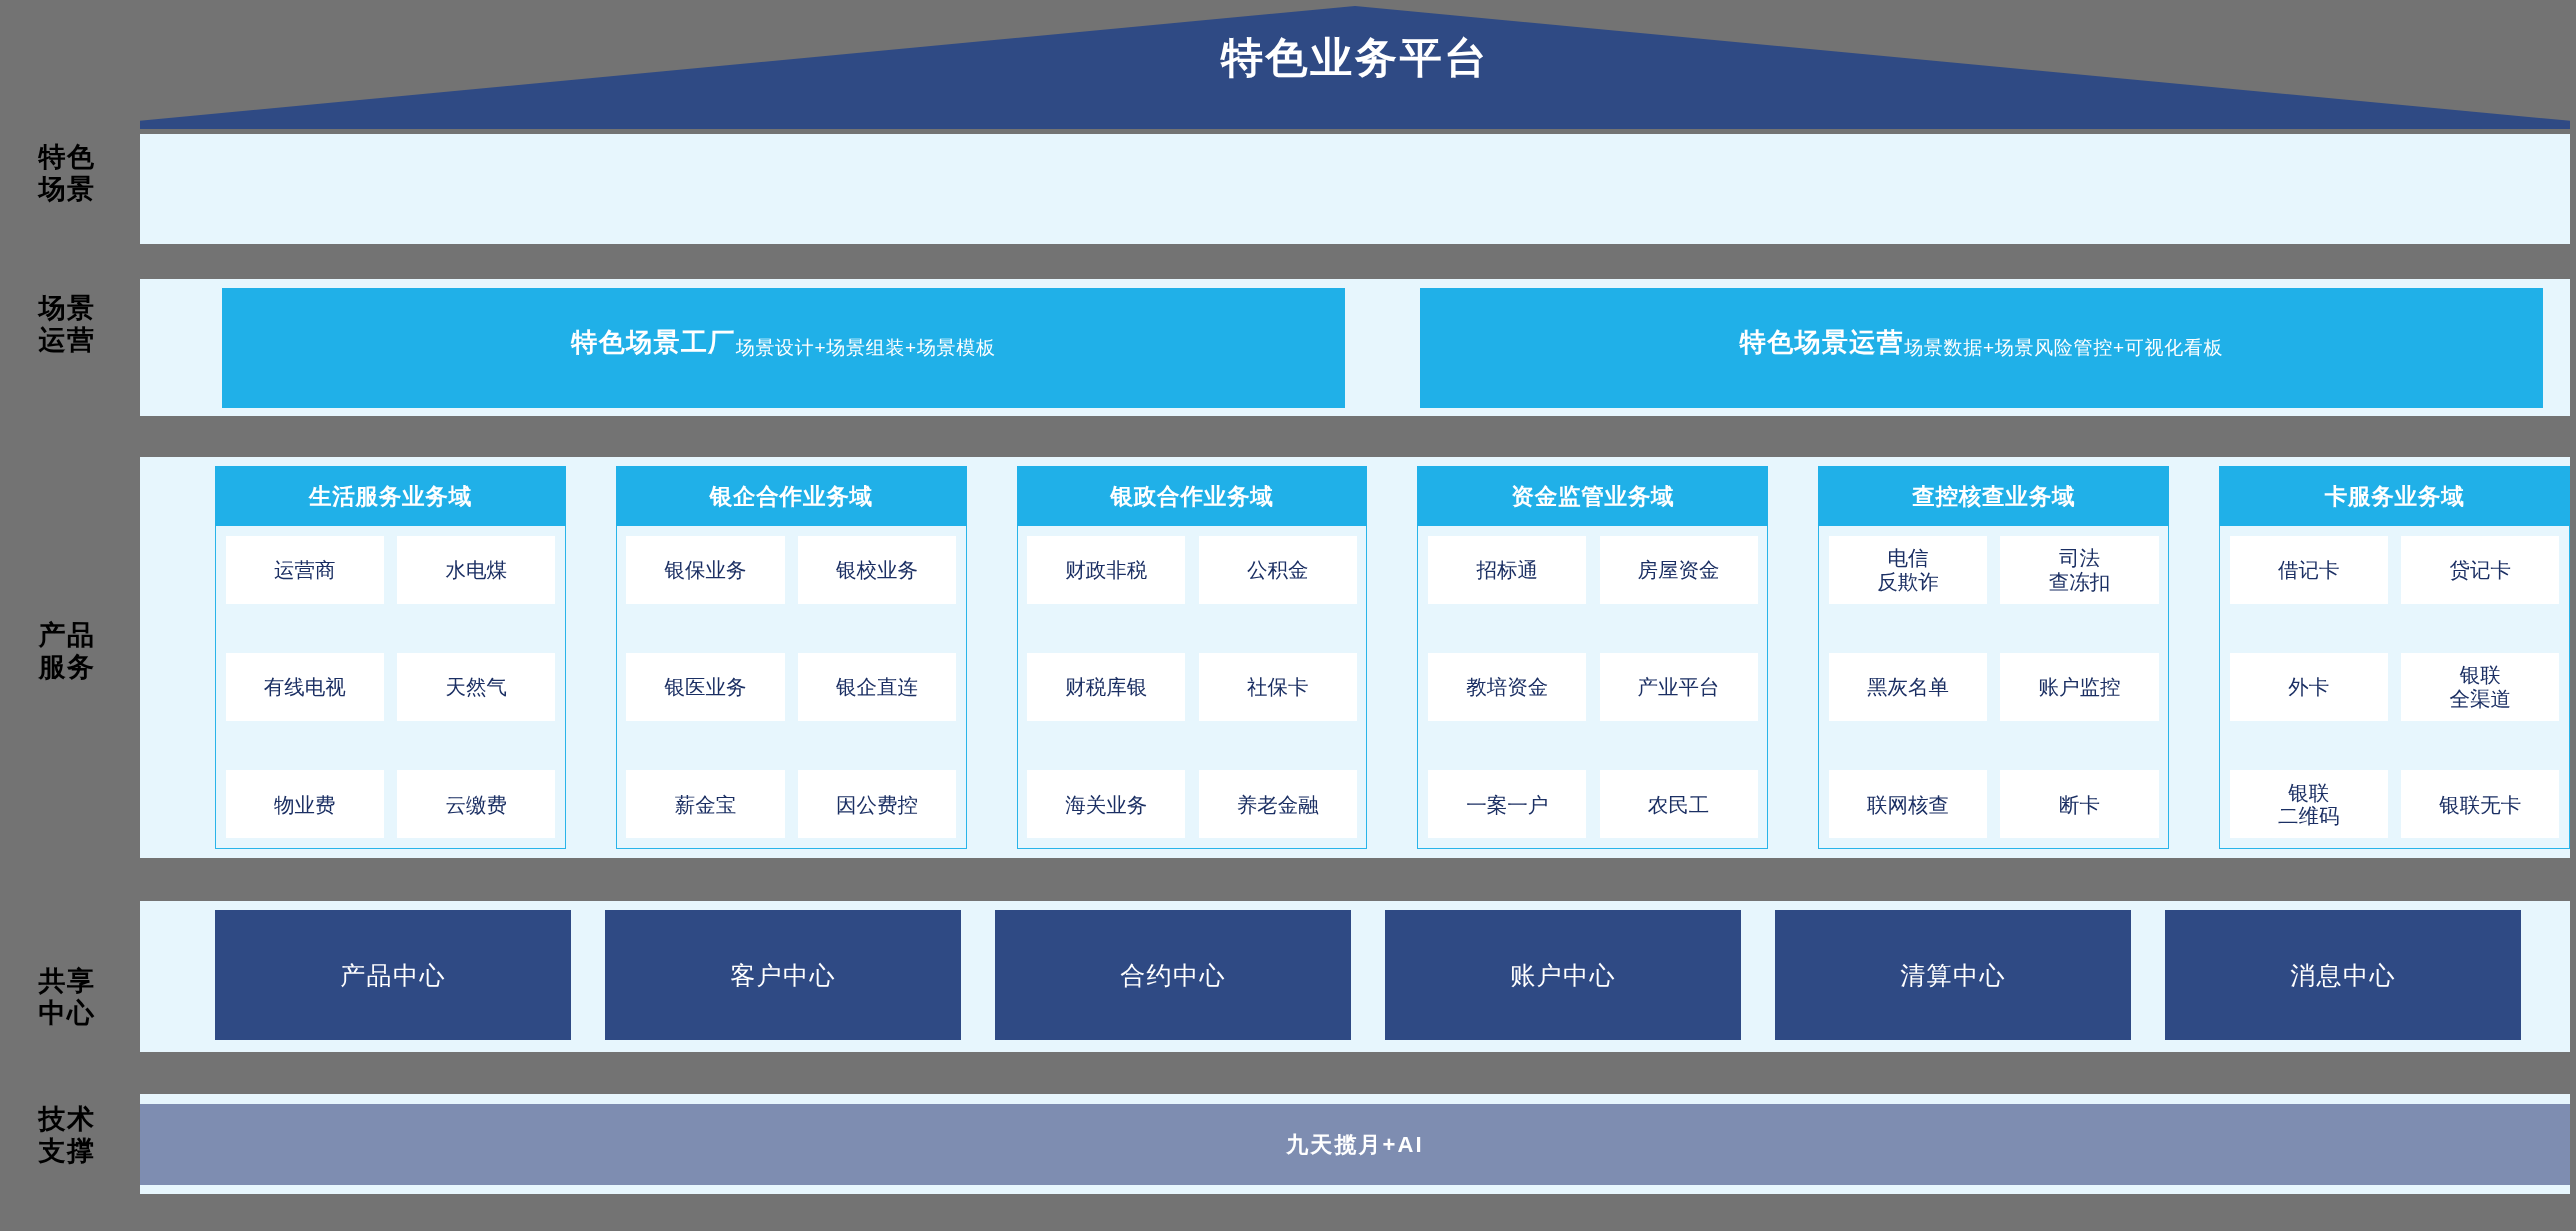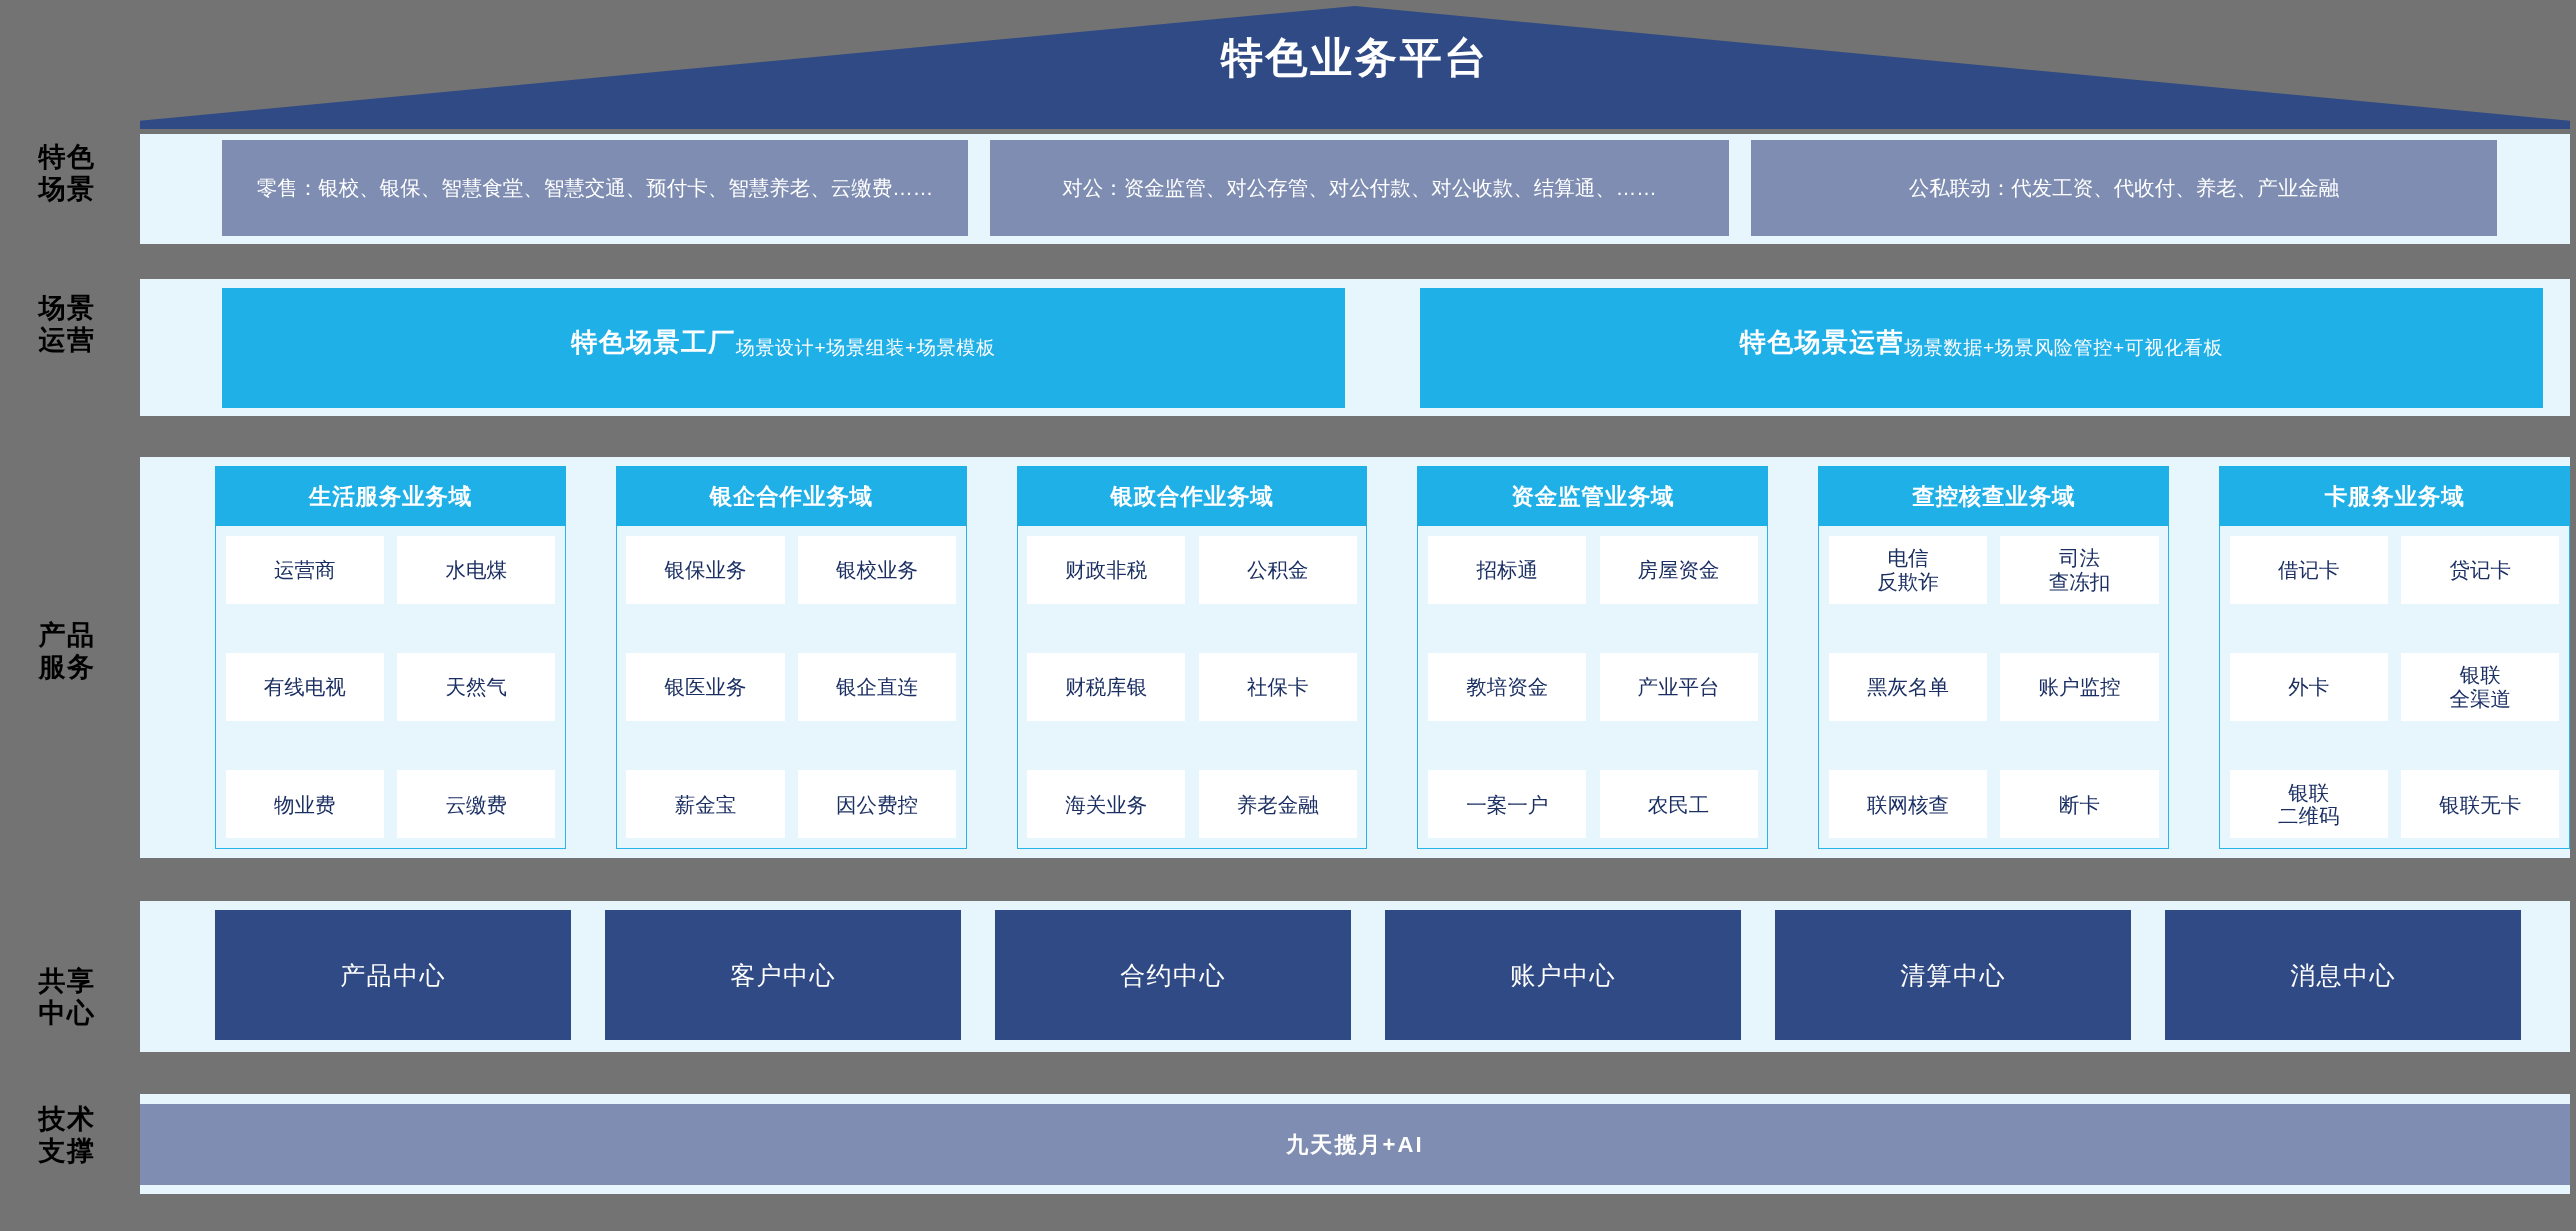--- a/index.html
+++ b/index.html
@@ -129,25 +129,20 @@
     <div>技术</div>
     <div>支撑</div>
   </div>
 
   <div class="band" style="top:134px;height:110px;"></div>
   <div class="band" style="top:279px;height:137px;"></div>
   <div class="band" style="top:457px;height:401px;"></div>
   <div class="band" style="top:901px;height:151px;"></div>
   <div class="band" style="top:1094px;height:100px;"></div>
 
-  <div class="scene-row">
-    <div class="scene-box s1">零售：银校、银保、智慧食堂、智慧交通、预付卡、智慧养老、云缴费……</div>
-    <div class="scene-box s2">对公：资金监管、对公存管、对公付款、对公收款、结算通、……</div>
-    <div class="scene-box s3">公私联动：代发工资、代收付、养老、产业金融</div>
-  </div>
 
   <div class="ops-row">
     <div class="ops-box o1">
       <div class="ops-title">特色场景工厂</div>
       <div class="ops-sub">场景设计+场景组装+场景模板</div>
     </div>
     <div class="ops-box o2">
       <div class="ops-title">特色场景运营</div>
       <div class="ops-sub">场景数据+场景风险管控+可视化看板</div>
     </div>

